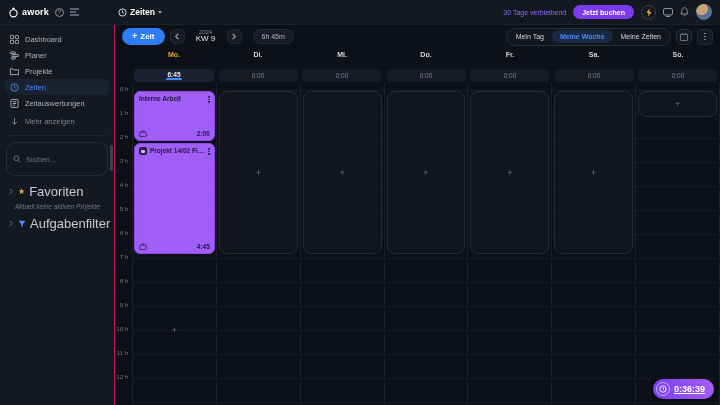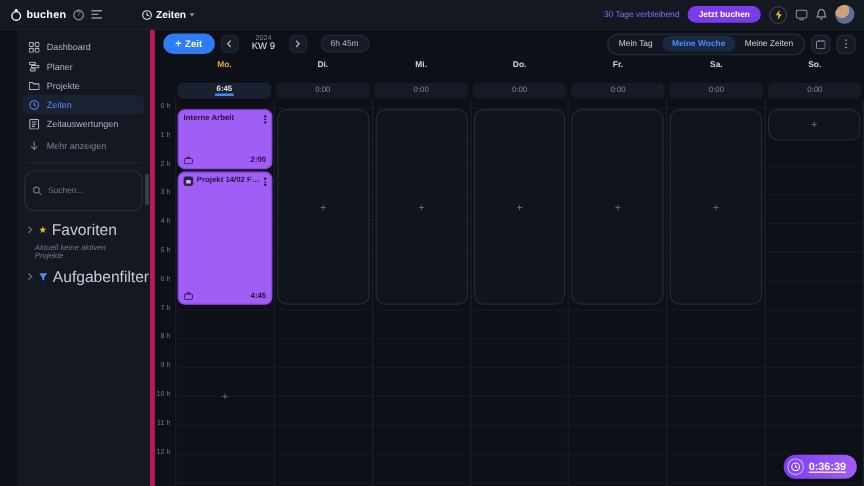--- a/index.html
+++ b/index.html
@@ -30,22 +30,22 @@
   .trial { font-size:7px; color:#8b6cf6; }
   .buy-btn { background:#7c3aed; color:#fff; font-size:7px; font-weight:bold;
     border:none; border-radius:8px; height:14px; padding:0 9px; cursor:pointer; }
   .circle-btn { width:15px; height:15px; border-radius:50%; border:1px solid #3a4150;
     display:flex; align-items:center; justify-content:center; background:transparent; }
   .avatar { width:16px; height:16px; border-radius:50%;
     background:radial-gradient(circle at 35% 30%, #c9a27a 0 40%, #5a6f96 41% 75%, #2e3b55 76%); }
 
   
   .app { display:flex; height:380px; }
-  .sidebar { width:115px; flex:none; background:#141821; border-right:4px solid #be185d;
-    padding:6px 5px; position:relative;margin-left:14px; }
+  .sidebar { width:115px; flex:none; background:#141821; border-right:1px solid #be185d;
+    padding:6px 5px; position:relative; }
   .main { flex:1; position:relative; }
 
   
   .s-item { display:flex; align-items:center; gap:6px; height:16px; padding:0 5px;
     border-radius:5px; color:#aeb4c2; cursor:pointer; }
   .s-item .s-label { font-size:7.5px; }
   .s-item.active { background:#1a2232; color:#4f8ef7; }
   .s-ico { width:9px; display:flex; color:inherit; }
   .s-more { display:flex; align-items:center; gap:6px; height:16px; padding:0 5px;
     color:#7d8597; margin-top:2px; cursor:pointer; }
@@ -152,21 +152,21 @@
 <div class="topbar">
   <div class="tb-left">
     <div class="logo">
       <span class="tb-ico">
         <svg width="11" height="11" viewBox="0 0 11 11" fill="none" stroke="#fff" stroke-width="1.1">
           <circle cx="5.5" cy="6.3" r="3.6"></circle>
             <line x1="5.5" y1="0.5" x2="5.5" y2="2.5"></line>
             <line x1="4.2" y1="1.5" x2="6.8" y2="1.5"></line>
         </svg>
       </span>
-      <span class="logo-text">buchen</span>
+      <span class="logo-text">awork</span>
     </div>
     <span class="help-circ">?</span>
     <span class="tb-ico">
       <svg width="9" height="8" viewBox="0 0 9 8" stroke="#8b93a7" stroke-width="1.2">
         <line x1="0" y1="1" x2="9" y2="1"></line>
           <line x1="0" y1="4" x2="6" y2="4"></line>
           <line x1="0" y1="7" x2="9" y2="7"></line>
       </svg>
     </span>
   </div>

